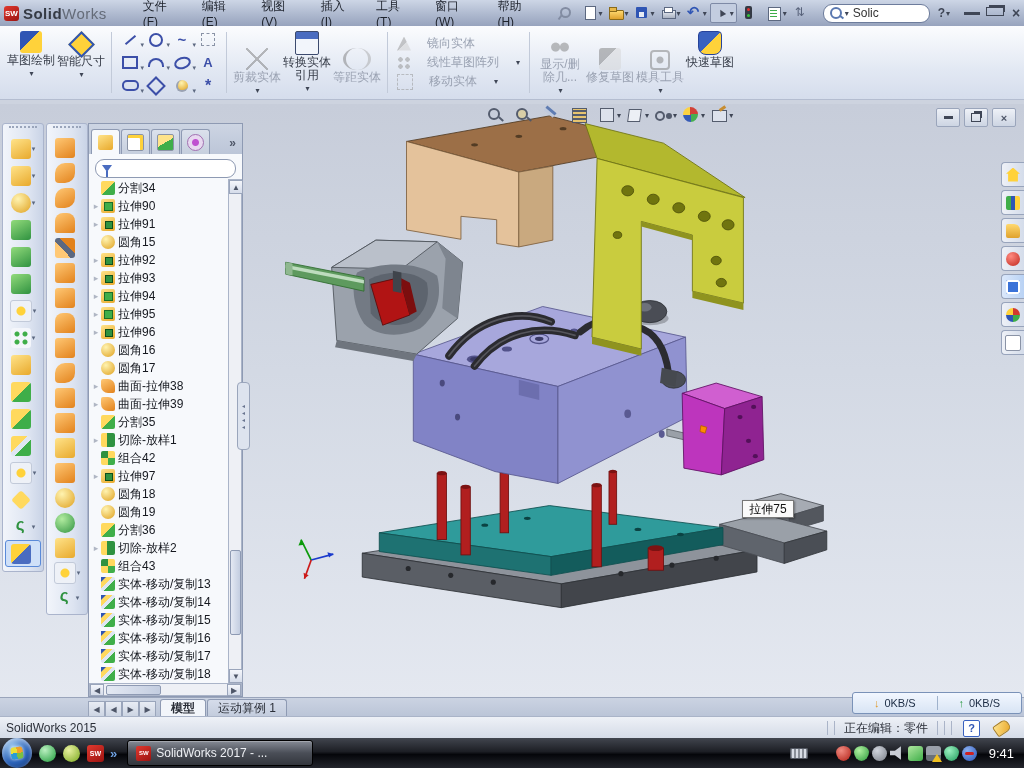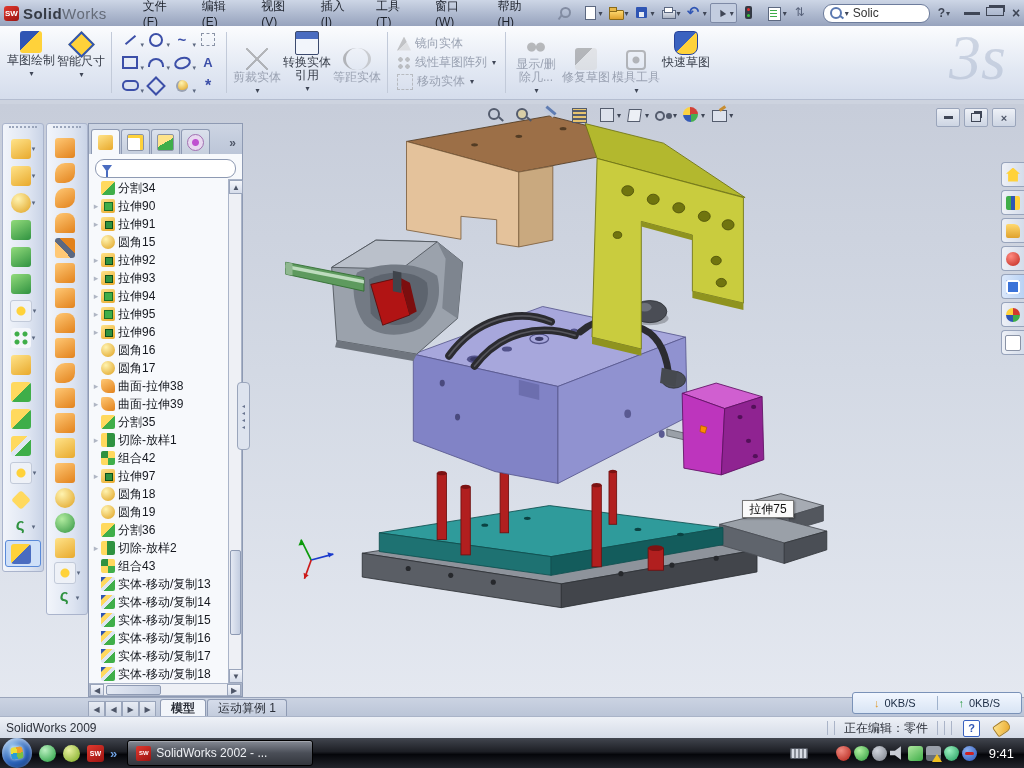--- a/index.html
+++ b/index.html
@@ -63,21 +63,21 @@
   .cicon.sketch{background:linear-gradient(135deg,#2f55b4 45%,#ffd23a 45%);border-radius:3px;}
   .cicon.smart-dimension{width:15px;height:15px;margin-top:4px;background:#ffd23a;border:2px solid #2f55b4;transform:rotate(45deg);}
   .cicon.trim{background:linear-gradient(45deg,transparent 46%,#6a7184 46% 54%,transparent 54%),linear-gradient(-45deg,transparent 46%,#6a7184 46% 54%,transparent 54%);}
   .cicon.convert-entities{background:linear-gradient(180deg,#4a6cc0 32%,#f2f5fb 32%);border:1px solid #3c4a6e;border-radius:2px;}
   .cicon.offset-entities{border-left:3px solid #6a7184;border-right:3px solid #9aa2b2;border-radius:50%;}
   .cicon.display-delete{background:radial-gradient(circle at 30% 55%,#6a7184 4px,transparent 5px),radial-gradient(circle at 70% 55%,#6a7184 4px,transparent 5px);}
   .cicon.repair-sketch{background:linear-gradient(135deg,#6a7184 40%,#cfd4de 40%);border-radius:3px;}
   .cicon.quick-snaps{border:2px solid #6a7184;border-radius:4px;background:radial-gradient(circle,#6a7184 3px,transparent 4px);width:16px;height:16px;margin-top:3px;}
   .cicon.rapid-sketch{background:linear-gradient(135deg,#3a62c0 48%,#ffd23a 48%);border-radius:4px 4px 8px 8px;border:1px solid #27439a;}
   .rgroup{display:flex;flex-direction:column;justify-content:center;gap:2px;}
-  .rbtn{display:flex;align-items:center;gap:4px;height:17px;color:#9aa2b2;padding:0 4px;}
+  .rbtn{display:flex;align-items:center;gap:16px;height:17px;color:#9aa2b2;padding:0 4px;}
   .rbtn .ricon{width:14px;height:14px;opacity:.5;filter:grayscale(1);}
   .ricon.mirror-entities{background:linear-gradient(135deg,#8a93a6 50%,#c6ccd8 50%);clip-path:polygon(50% 0,100% 100%,0 100%);}
   .ricon.linear-pattern{background:radial-gradient(circle at 25% 25%,#8a93a6 2px,transparent 2.5px),radial-gradient(circle at 75% 25%,#8a93a6 2px,transparent 2.5px),radial-gradient(circle at 25% 75%,#8a93a6 2px,transparent 2.5px),radial-gradient(circle at 75% 75%,#8a93a6 2px,transparent 2.5px);}
   .ricon.move-entities{border:1px dashed #8a93a6;}
   .sgrid{display:grid;grid-template-columns:repeat(4,26px);grid-auto-rows:23px;align-content:center;}
   .sg{position:relative;display:flex;align-items:center;justify-content:center;}
   .sg i{display:block;}
   .sg .line{width:13px;height:2px;background:#3c4fa8;transform:rotate(-40deg);}
   .sg .circle{width:10px;height:10px;border:2px solid #3c4fa8;border-radius:50%;}
   .sg .spline{color:#3c4fa8;font-weight:bold;font-size:15px;font-style:normal;line-height:10px;}
@@ -743,21 +743,20 @@
         </span>
 
         <span class="cbtn enabled">
           <span class="cicon rapid-sketch"></span>
           <span class="clabel">快速草图</span>
           <span class="dd" style="visibility: hidden;">▾</span>
         </span>
 
     </span>
   </div>
-  <div id="watermark" class="abs">3s</div>
 
 
   <div class="ltcol abs" style="left:2px;">
     <div class="lt-handle"></div>
     <div>
 
         <div class="lt-item">
           <span class="icon boss-extrude"></span>
           <span class="ltdd">▾</span>
         </div>
@@ -1174,21 +1173,21 @@
         <span class="navbtn">▶</span>
         <span class="navbtn">▶</span>
     </span>
     <span style="display:flex;">
       <span class="btab active">模型</span>
         <span class="btab">运动算例 1</span>
     </span>
   </div>
 
   <div id="statusbar" class="abs">
-    <span style="margin-left:6px;">SolidWorks 2009</span>
+    <span style="margin-left:6px;">SolidWorks 2015</span>
     <span style="margin-left:auto;display:flex;align-items:center;">
       <span class="spipe"></span>
         <span class="spipe"></span>
       <span style="margin:0 6px;">正在编辑：零件</span>
       <span class="spipe"></span>
         <span class="spipe"></span>
         <span class="spipe"></span>
       <span id="help-box" style="margin:0 14px 0 8px;">?</span>
       <span id="tag-icon" style="margin-right:14px;"></span>
     </span>
@@ -1199,21 +1198,21 @@
     <span style="display:flex;">
       <span class="ql messenger"></span>
         <span class="ql security"></span>
         <span class="ql solidworks">SW</span>
     </span>
     <span id="ql-chev">»</span>
     <span style="display:flex;">
 
         <span class="taskwin active">
           <span class="twi solidworks">SW</span>
-          <span class="twlabel">SolidWorks 2002 - ...</span>
+          <span class="twlabel">SolidWorks 2017 - ...</span>
         </span>
 
 
     </span>
     <span id="kbicon"></span>
     <span id="tray">
       <span class="tri red-shield"></span>
         <span class="tri green-shield"></span>
         <span class="tri gray-badge"></span>
         <span class="tri speaker"></span>

